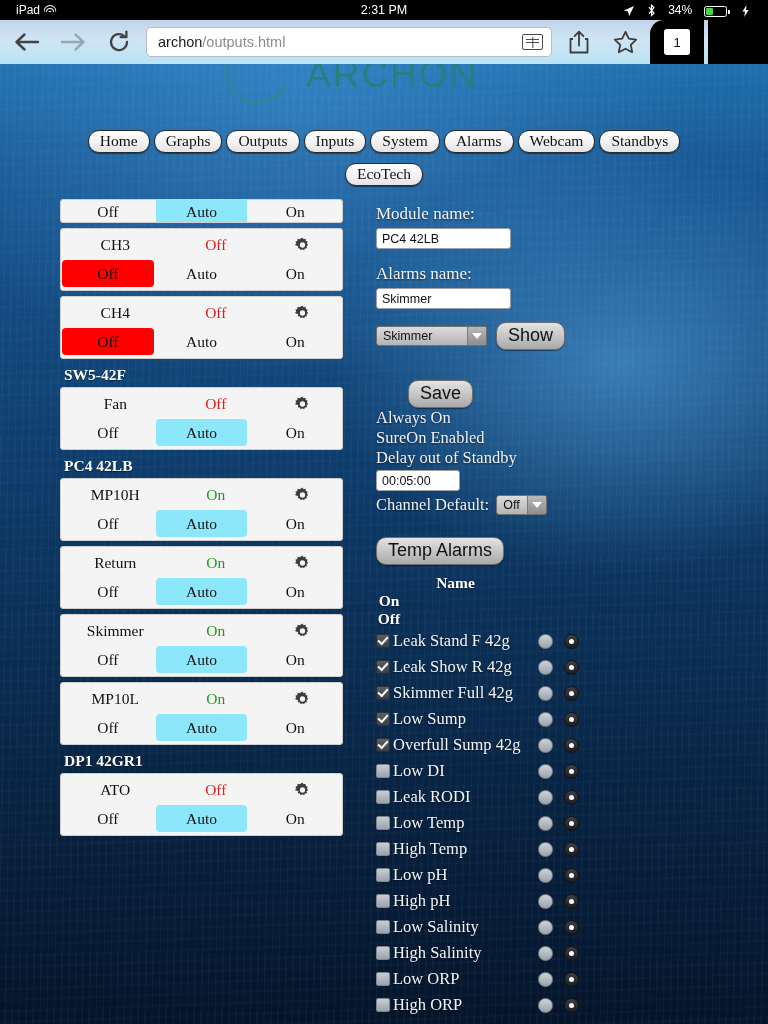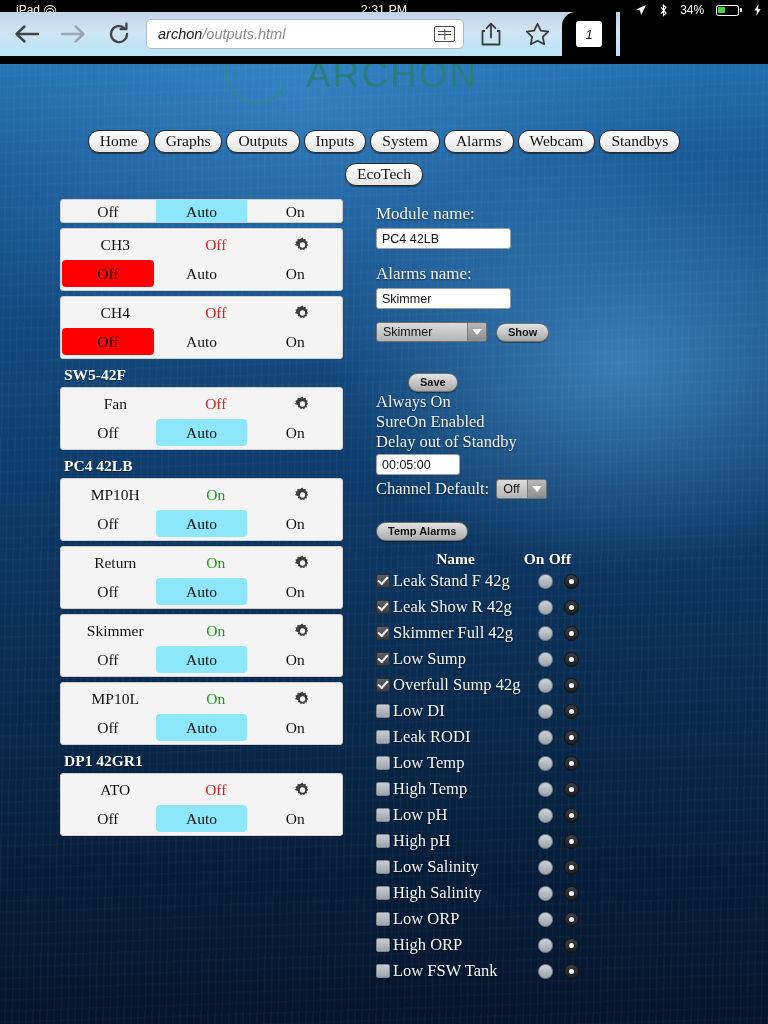--- a/index.html
+++ b/index.html
@@ -13,42 +13,41 @@
 
   
   #statusbar {
     position: absolute; top: 0; left: 0; width: 768px; height: 20px;
     background: #000; color: #fff;
     font-family: "Liberation Sans", sans-serif; font-size: 12px;
     display: flex; align-items: center;
   }
   #statusbar .sb-left { display: flex; align-items: center; gap: 3px; padding-left: 16px; width: 200px; }
   #statusbar .sb-mid { flex: 1; text-align: center; font-size: 12.5px; font-weight: 500; }
-  #statusbar .sb-right { display: flex; align-items: center; gap: 12px; justify-content: flex-end; width: 200px; padding-right: 7px; }
+  #statusbar .sb-right { display: flex; align-items: flex-end; gap: 12px; justify-content: flex-end; width: 200px; padding-right: 19px; }
   .wifi-icon { display: inline-block; width: 13px; height: 10px; position: relative; }
   .wifi-icon i {
     position: absolute; border: 1.6px solid #fff; border-bottom: none;
     border-radius: 50% 50% 0 0 / 100% 100% 0 0; left: 50%; transform: translateX(-50%);
   }
   .wifi-icon i:nth-child(1) { width: 13px; height: 6.5px; top: 0; }
   .wifi-icon i:nth-child(2) { width: 8px; height: 4px; top: 2.8px; }
   .wifi-icon i:nth-child(3) { width: 3px; height: 1.6px; top: 5.6px; border-width: 1.4px; }
   .battery { display: inline-flex; align-items: center; }
   .battery .shell {
     width: 23px; height: 11px; border: 1.2px solid #fff; border-radius: 2.5px;
     padding: 1.2px; display: block;
   }
   .battery .fill { height: 100%; width: 34%; background: #4cd447; border-radius: 1px; display: block; }
   .battery .nub { width: 1.8px; height: 4px; background: #fff; border-radius: 0 1px 1px 0; margin-left: 1px; }
 
   
   #toolbar {
-    position: absolute; top: 12px; left: 0; width: 620px; height: 44px;
+    position: absolute; top: 20px; left: 0; width: 708px; height: 44px;
     background: linear-gradient(to bottom, #c2d3ea 0%, #cfe5f4 45%, #b7e4f5 100%);
-    font-style: italic;
   }
   #toolbar .tb-inner { display: flex; align-items: center; height: 44px; padding: 0 4px; }
   .tb-btn {
     width: 46px; height: 44px; display: flex; align-items: center; justify-content: center;
     color: #3c3c3c;
   }
   .tb-btn.disabled { color: #9aa7b5; }
   .tb-btn svg { display: block; }
   #urlbar {
     flex: 1; height: 30px; background: #fff; border: 1px solid #b6bcc4; border-radius: 5px;
@@ -177,31 +176,31 @@
     background: linear-gradient(to bottom, #b8b8b8, #8d8d8d); border-left: 1px solid #7a7a7a;
   }
   .select .arrow::after {
     content: ""; border-left: 5px solid transparent; border-right: 5px solid transparent;
     border-top: 6px solid #fff;
   }
   .gbtn {
     display: inline-flex; align-items: center; justify-content: center;
     background: linear-gradient(to bottom, #e4e4e4 0%, #c6c6c6 50%, #a9a9a9 100%);
     border: 1px solid #6f6f6f; border-radius: 10px;
-    font-family: "Liberation Sans", sans-serif; font-size: 11px; color: #111;
-    padding: 2px 11px 3px; box-shadow: 0 1px 1px rgba(0,0,0,0.4); font-weight: bold;
+    font-family: "Liberation Sans", sans-serif; font-size: 18px; color: #111;
+    padding: 2px 11px 3px; box-shadow: 0 1px 1px rgba(0,0,0,0.4);
   }
   .opt-line { color: #f0f2f5; font-size: 16.5px; line-height: 20px; text-shadow: 0 1px 2px rgba(0,0,0,0.55); }
   .cd-row { display: flex; align-items: center; gap: 7px; margin-top: 3px; }
   .cd-row .cd-lbl { color: #f0f2f5; font-size: 16.5px; text-shadow: 0 1px 2px rgba(0,0,0,0.55); }
 
   
   #alarm-head {
     display: flex; color: #fff; font-weight: bold; font-size: 15.5px;
-    text-shadow: 0 1px 2px rgba(0,0,0,0.6); margin-top: 9px;
+    text-shadow: 0 1px 2px rgba(0,0,0,0.6); margin-top: 9px; flex-direction: column;
   }
   #alarm-head .h-name { width: 145px; text-align: center; padding-left: 14px; }
   #alarm-head .h-on { width: 26px; text-align: center; }
   #alarm-head .h-off { width: 26px; text-align: center; margin-left: 0; }
   .alarm-row { display: flex; align-items: center; height: 26px; }
   .chk {
     width: 14px; height: 14px; border-radius: 2px; flex: none;
     display: flex; align-items: center; justify-content: center;
   }
   .chk.unchecked { background: linear-gradient(to bottom, #c7cdd4, #9ba3ac); border: 1px solid #7e858d; }

